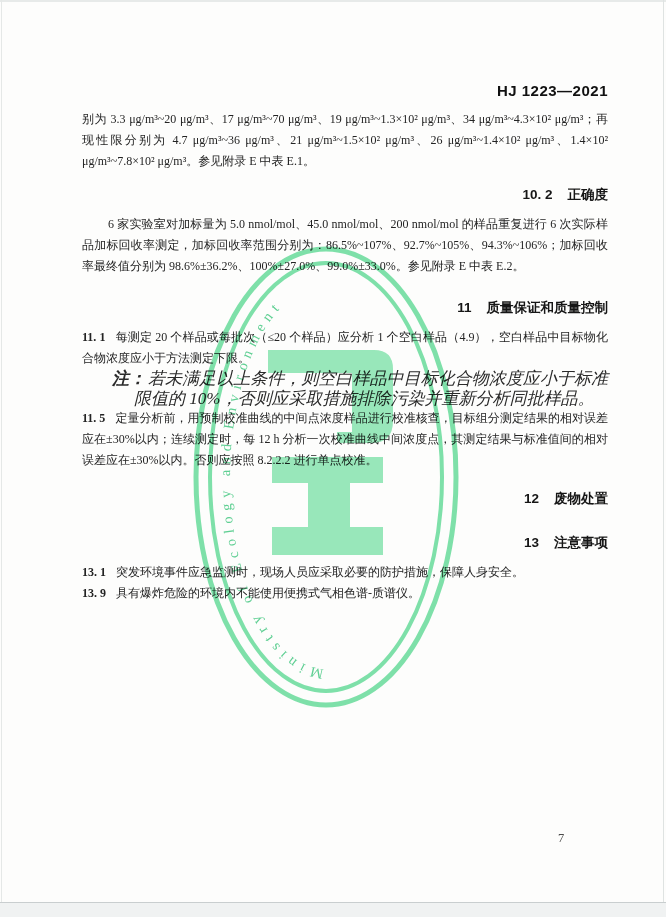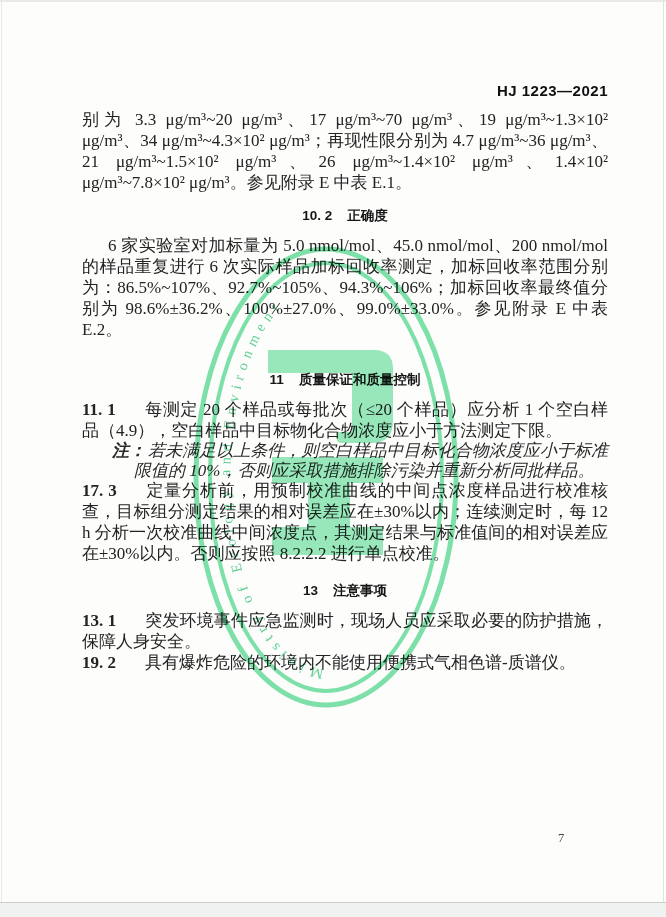--- a/index.html
+++ b/index.html
@@ -26,34 +26,34 @@
   .doc-header{
     text-align:right;
     font-family:"Liberation Sans","DejaVu Sans",sans-serif;
     font-weight:bold;
     font-size:15px;
     letter-spacing:.5px;
     color:#111;
     margin-bottom:10px;
   }
   .blk{
-    font-size:17px;
+    font-size:12px;
     line-height:21px;
     color:#232323;
     text-align:justify;
   }
-  .blk .num{font-weight:bold;margin-right:29px;white-space:pre;}
+  .blk .num{font-weight:bold;margin-right:10px;white-space:pre;}
   .para-indent{text-indent:26px;}
   .heading{
     font-family:"Liberation Sans","DejaVu Sans",sans-serif;
     font-weight:bold;
     font-size:13.5px;
     color:#161616;
     margin:14px 0 9px 0;
-    text-align:center;
+    text-align:right;
   }
   .heading .num{margin-right:15px;}
   .note{
     font-size:17px;
     line-height:19.5px;
     margin-left:30px;
     padding-left:22px;
     text-indent:-22px;
     color:#2a2a2a;
     font-style:italic;
@@ -83,27 +83,28 @@
   <div class="edge-right"></div>
   <div class="edge-bottom-line"></div>
   <div class="edge-bottom-strip"></div>
 
   <div class="content">
     <div class="doc-header">HJ 1223—2021</div>
     <div id="body-blocks">
         <div class="blk para"><span>别为 3.3 μg/m³~20 μg/m³、17 μg/m³~70 μg/m³、19 μg/m³~1.3×10² μg/m³、34 μg/m³~4.3×10² μg/m³；再现性限分别为 4.7 μg/m³~36 μg/m³、21 μg/m³~1.5×10² μg/m³、26 μg/m³~1.4×10² μg/m³、1.4×10² μg/m³~7.8×10² μg/m³。参见附录 E 中表 E.1。</span></div>
         <div class="blk heading" style="margin-top: 12px;"><span class="num">10. 2</span><span>正确度</span></div>
         <div class="blk para para-indent"><span>6 家实验室对加标量为 5.0 nmol/mol、45.0 nmol/mol、200 nmol/mol 的样品重复进行 6 次实际样品加标回收率测定，加标回收率范围分别为：86.5%~107%、92.7%~105%、94.3%~106%；加标回收率最终值分别为 98.6%±36.2%、100%±27.0%、99.0%±33.0%。参见附录 E 中表 E.2。</span></div>
-        <div class="blk heading" style="margin-top: 29px;"><span class="num">11</span><span>质量保证和质量控制</span></div>
+        <div class="blk heading" style="margin-top: 20px;"><span class="num">11</span><span>质量保证和质量控制</span></div>
         <div class="blk clause"><span class="num">11. 1</span><span>每测定 20 个样品或每批次（≤20 个样品）应分析 1 个空白样品（4.9），空白样品中目标物化合物浓度应小于方法测定下限。</span></div>
         <div class="blk note"><span class="num">注：</span><span>若未满足以上条件，则空白样品中目标化合物浓度应小于标准限值的 10%，否则应采取措施排除污染并重新分析同批样品。</span></div>
-        <div class="blk clause"><span class="num">17. 3</span><span>定量分析前，用预制校准曲线的中间点浓度样品进行校准核查，目标组分测定结果的相对误差应在±30%以内；连续测定时，每 12 h 分析一次校准曲线中间浓度点，其测定结果与标准值间的相对误差应在±30%以内。否则应按照 8.2.2.2 进行单点校准。</span></div>
-        <div class="blk heading" style="margin-top: 16px;"><span class="num">13</span><span>注意事项</span></div>
+        <div class="blk clause"><span class="num">11. 5</span><span>定量分析前，用预制校准曲线的中间点浓度样品进行校准核查，目标组分测定结果的相对误差应在±30%以内；连续测定时，每 12 h 分析一次校准曲线中间浓度点，其测定结果与标准值间的相对误差应在±30%以内。否则应按照 8.2.2.2 进行单点校准。</span></div>
+        <div class="blk heading" style="margin-top: 17px;"><span class="num">12</span><span>废物处置</span></div>
+        <div class="blk heading" style="margin-top: 23px;"><span class="num">13</span><span>注意事项</span></div>
         <div class="blk clause"><span class="num">13. 1</span><span>突发环境事件应急监测时，现场人员应采取必要的防护措施，保障人身安全。</span></div>
-        <div class="blk clause"><span class="num">19. 2</span><span>具有爆炸危险的环境内不能使用便携式气相色谱-质谱仪。</span></div>
+        <div class="blk clause"><span class="num">13. 9</span><span>具有爆炸危险的环境内不能使用便携式气相色谱-质谱仪。</span></div>
       </div>
   </div>
 
   <div class="page-number">7</div>
 
   <svg class="watermark" width="666" height="917" viewBox="0 0 666 917">
     <g fill="none" stroke="rgba(104,221,156,0.85)">
       <ellipse cx="326" cy="477" rx="130" ry="228" stroke-width="5"></ellipse>
       <ellipse cx="326" cy="477" rx="116" ry="214" stroke-width="4"></ellipse>
     </g>

